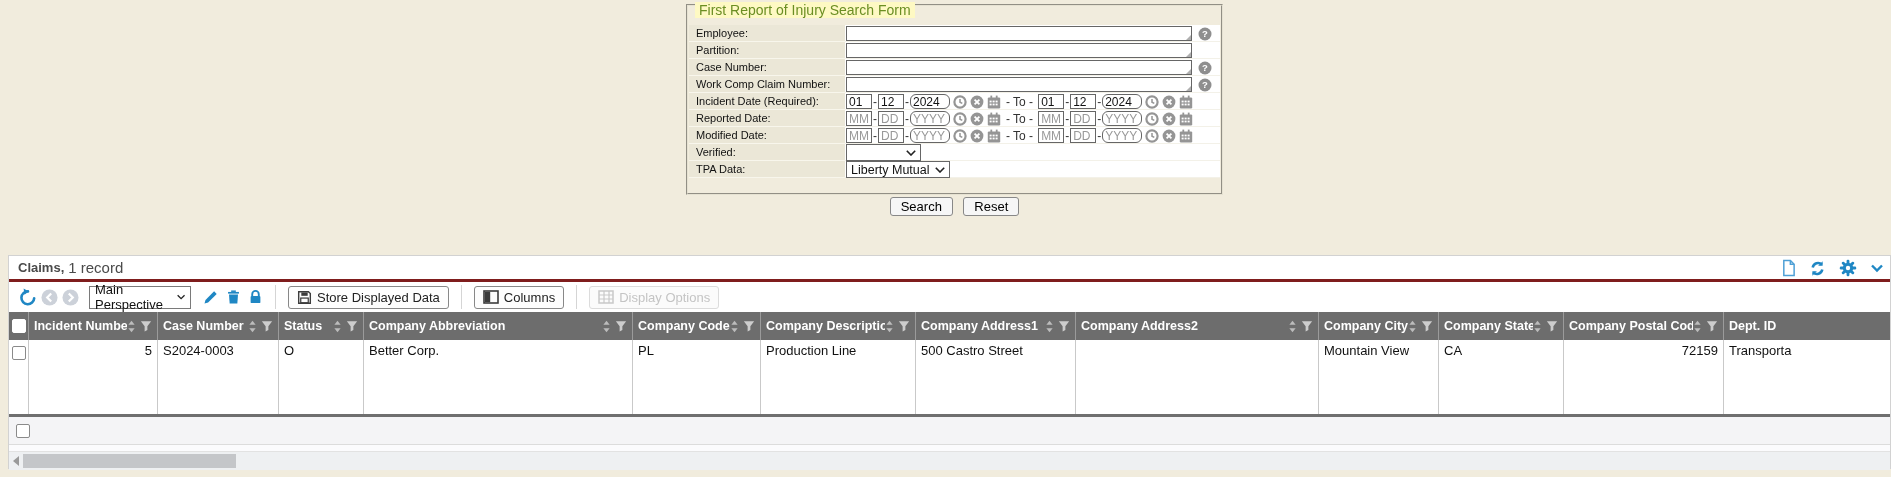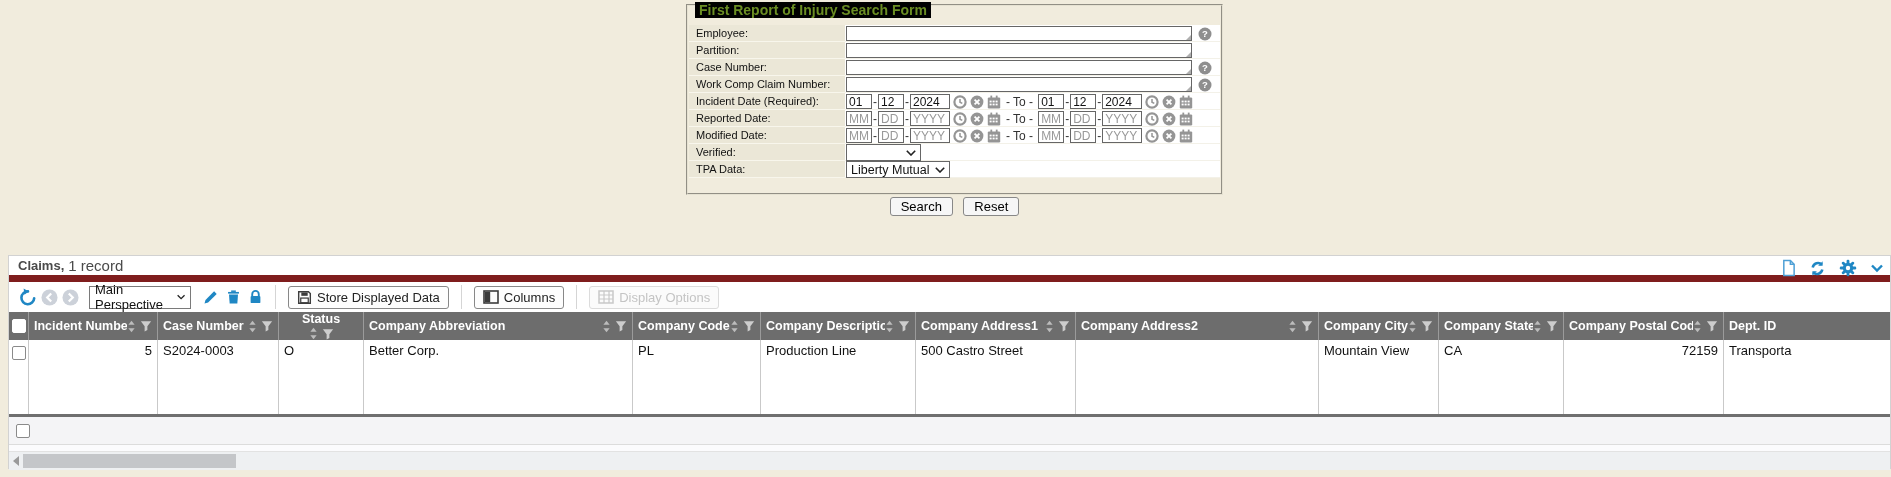--- a/index.html
+++ b/index.html
@@ -2,52 +2,52 @@
 <html><head>
 <meta charset="utf-8">
 <style>
   html,body{margin:0;padding:0;}
   .page{position:relative;width:1891px;height:477px;background:#f1ecdd;overflow:hidden;
         font-family:"Liberation Sans",sans-serif;color:#111;}
 
   
   .sform{position:absolute;left:686px;top:4px;width:537px;height:191px;box-sizing:border-box;
          border:2px groove #e6e2d2;}
-  .flegend{position:absolute;top:-4px;left:7px;background:#000000;padding:0 4px;
-           font-size:14px;font-weight:bold;color:#6b8e23;line-height:16px;white-space:nowrap;}
+  .flegend{position:absolute;top:-4px;left:7px;background:#fef9c3;padding:0 4px;
+           font-size:14px;font-weight:normal;color:#6b8e23;line-height:16px;white-space:nowrap;}
   .frows{position:absolute;top:19px;left:1px;right:1px;}
   .frow{display:flex;height:17px;align-items:center;}
   .flabel{width:156px;flex:none;height:100%;box-sizing:border-box;background:#ebe7d7;
           box-shadow:inset 0 -1px 0 #f8f6ec;font-size:11px;padding:2px 0 0 7px;white-space:nowrap;}
   .fcontent{flex:1;height:100%;background:#fff;display:flex;align-items:center;
             box-shadow:inset 0 -1px 0 #f3f1e8;padding-left:1px;box-sizing:border-box;}
   .inpwrap{position:relative;display:inline-flex;}
   .tinput{width:340px;height:13px;border:1px solid #666;font-size:12px;padding:0 2px;
           font-family:"Liberation Sans",sans-serif;}
   .rz{position:absolute;right:1px;bottom:1px;width:0;height:0;
       border-left:5px solid transparent;border-bottom:5px solid #b0b0b0;}
   .dinp{height:13px;border:1px solid #666;font-size:12px;padding:0 2px;color:#111;
         font-family:"Liberation Sans",sans-serif;}
   .dinp::placeholder{color:#999;}
-  .dm,.dd{width:20px;} .dy{width:34px;}
+  .dm,.dd{width:20px;} .dy{width:34px;border-radius:6px;}
   .dash{font-size:12px;margin:0 1px;color:#333;}
   .tosep{font-size:12px;margin:0 5px;color:#333;white-space:nowrap;}
   .ic{width:14px;height:14px;margin-left:3px;flex:none;cursor:pointer;}
   .helpic{width:14px;height:14px;margin-left:6px;flex:none;}
   .selbox{height:17px;box-sizing:border-box;border:1px solid #666;background:#fff;display:flex;
           align-items:center;justify-content:space-between;padding:0 4px;font-size:12.5px;cursor:pointer;}
   .sel-verified{width:75px;} .sel-injury{width:145px;} .sel-tpa{width:104px;}
   .fbtns{position:absolute;top:197px;left:686px;width:537px;text-align:center;}
   .fbtn{font-size:13px;padding:1px 10px;border:1px solid #888;border-radius:3px;background:#f6f6f6;
         font-family:"Liberation Sans",sans-serif;margin:0 3px;cursor:pointer;}
 
   
   .panel{position:absolute;left:8px;top:255px;right:0;bottom:8px;background:#fff;
          border:1px solid #d2d2d2;box-sizing:border-box;}
-  .trow{height:26px;border-bottom:7px solid #7f1d1d;display:flex;align-items:center;
+  .trow{height:26px;border-bottom:3px solid #7f1d1d;display:flex;align-items:center;
         padding-left:9px;position:relative;box-sizing:border-box;}
   .pt{font-weight:bold;font-size:13px;color:#4a4a4a;}
   .pr{font-size:15px;color:#4a4a4a;margin-left:4px;}
   .ticons{position:absolute;right:6px;top:3px;display:flex;gap:13px;align-items:center;}
   .ticons svg{cursor:pointer;}
 
   .tbar{height:30px;display:flex;align-items:center;padding-left:10px;}
   .tbi{flex:none;cursor:pointer;}
   .navc{margin-left:4px;}
   .persp{width:102px;height:23px;box-sizing:border-box;border:1px solid #7a7a7a;background:#fff;
@@ -69,21 +69,21 @@
   .hic{display:flex;align-items:center;gap:4px;flex:none;}
   .si{width:9px;height:13px;} .si path{fill:#bcbcbc;}
   .fi{width:12px;height:12px;} .fi path{fill:#cdcdcd;}
   .grow{display:flex;height:74px;background:#fff;}
   .dc{box-sizing:border-box;border-right:1px solid #c9c9c9;padding:3px 5px;font-size:13px;
       color:#111;flex:none;white-space:nowrap;overflow:hidden;}
   .num{text-align:right;}
   .c0{width:20px;display:flex;justify-content:center;align-items:flex-start;padding:0;}
   .ghead .c0{align-items:center;}
   .grow .c0{padding-top:6px;}
-  .c1{width:129px;} .c2{width:121px;} .c3{width:85px;flex-direction:column;} .c4{width:269px;} .c5{width:128px;}
+  .c1{width:129px;} .c2{width:121px;} .c3{width:85px;} .c4{width:269px;} .c5{width:128px;}
   .c6{width:155px;} .c7{width:160px;} .c8{width:243px;} .c9{width:120px;} .c10{width:125px;}
   .c11{width:160px;} .c12{width:400px;}
   .thick{height:3px;background:#6f6f6f;}
   .gfoot{height:28px;background:#f4f4f6;border-bottom:1px solid #dcdcdc;display:flex;
          align-items:center;padding-left:7px;box-sizing:border-box;}
   .strip{height:6px;background:#fbfbfd;border-bottom:1px solid #e2e2e2;}
   .hscroll{height:18px;background:#eef0f2;position:relative;}
   .thumb{position:absolute;left:14px;top:2px;width:213px;height:14px;background:#c4c6c9;cursor:grab;}
   .sarrow{position:absolute;left:4px;top:4px;width:0;height:0;border-top:5px solid transparent;
           border-bottom:5px solid transparent;border-right:6px solid #9a9a9a;cursor:pointer;}

